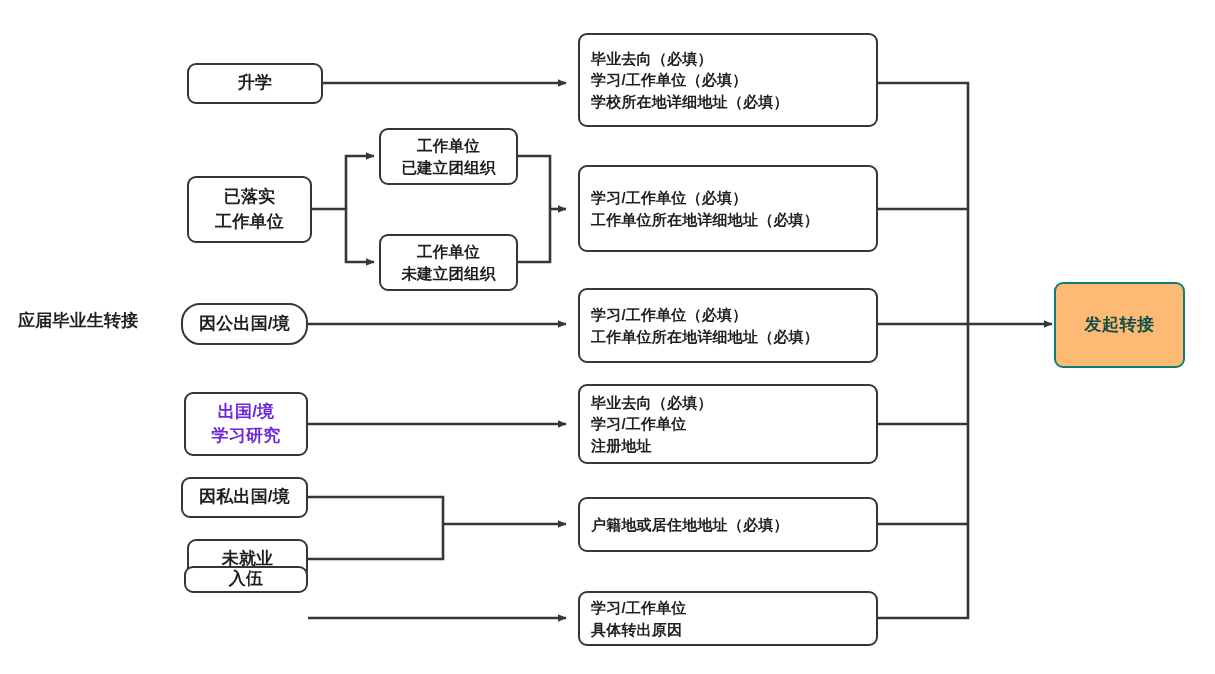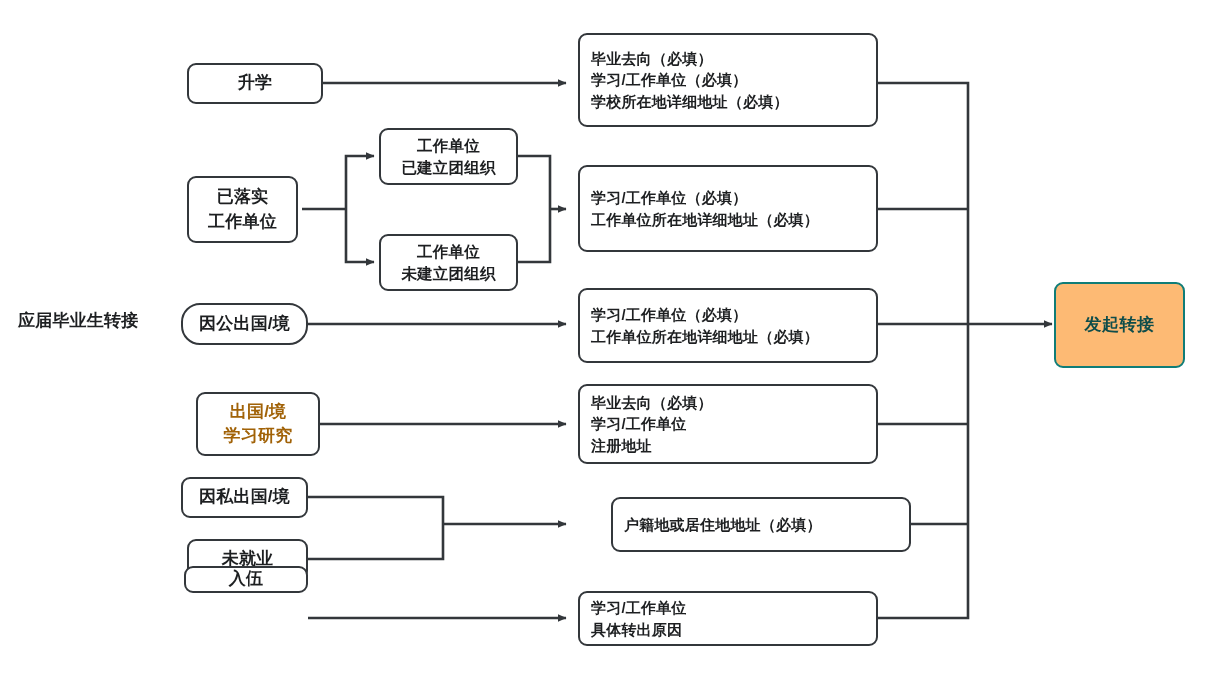--- a/index.html
+++ b/index.html
@@ -113,30 +113,30 @@
       <path d="M968,324 L1052,324" marker-end="url(#arrowhead)"></path>
     </g>
   </svg>
 
   <div class="lane-label" style="left: 18px; top: 309px; font-size: 17px; color: rgb(29, 31, 33);">应届毕业生转接</div>
 
   <div class="node-box centered" style="left: 187px; top: 63px; width: 136px; height: 41px; font-size: 17px; border-color: rgb(51, 55, 59); color: rgb(29, 31, 33);">
     <span class="node-line">升学</span>
   </div>
 
-  <div class="node-box centered" style="left: 187px; top: 176px; width: 111px; height: 67px; font-size: 17px; border-color: rgb(51, 55, 59); color: rgb(29, 31, 33);">
+  <div class="node-box centered" style="left: 187px; top: 176px; width: 125px; height: 67px; font-size: 17px; border-color: rgb(51, 55, 59); color: rgb(29, 31, 33);">
     <span class="node-line">已落实</span>
     <span class="node-line">工作单位</span>
   </div>
 
   <div class="node-box centered" style="left: 181px; top: 303px; width: 127px; height: 42px; font-size: 17px; border-color: rgb(51, 55, 59); color: rgb(29, 31, 33); border-radius: 19px;">
     <span class="node-line">因公出国/境</span>
   </div>
 
-  <div class="node-box centered" style="left: 184px; top: 392px; width: 124px; height: 64px; font-size: 17px; border-color: rgb(51, 55, 59); color: #a16207; margin-left: 12px;">
+  <div class="node-box centered" style="left: 184px; top: 392px; width: 124px; height: 64px; font-size: 17px; border-color: rgb(51, 55, 59); color: #6d28d9;">
     <span class="node-line">出国/境</span>
     <span class="node-line">学习研究</span>
   </div>
 
   <div class="node-box centered" style="left: 181px; top: 477px; width: 127px; height: 41px; font-size: 17px; border-color: rgb(51, 55, 59); color: rgb(29, 31, 33); align-items: center;">
     <span class="node-line">因私出国/境</span>
   </div>
 
   <div class="node-box centered" style="left: 187px; top: 539px; width: 121px; height: 41px; font-size: 17px; border-color: rgb(51, 55, 59); color: rgb(29, 31, 33);">
     <span class="node-line">未就业</span>
@@ -171,21 +171,21 @@
     <span class="node-line">学习/工作单位（必填）</span>
     <span class="node-line">工作单位所在地详细地址（必填）</span>
   </div>
 
   <div class="node-box lefty" style="left: 578px; top: 384px; width: 300px; height: 80px; font-size: 15px; border-color: rgb(51, 55, 59); color: rgb(29, 31, 33);">
     <span class="node-line">毕业去向（必填）</span>
     <span class="node-line">学习/工作单位</span>
     <span class="node-line">注册地址</span>
   </div>
 
-  <div class="node-box lefty" style="left: 578px; top: 497px; width: 300px; height: 55px; font-size: 15px; border-color: rgb(51, 55, 59); color: rgb(29, 31, 33); margin-left: 33px;">
+  <div class="node-box lefty" style="left: 578px; top: 497px; width: 300px; height: 55px; font-size: 15px; border-color: rgb(51, 55, 59); color: rgb(29, 31, 33);">
     <span class="node-line">户籍地或居住地地址（必填）</span>
   </div>
 
   <div class="node-box lefty" style="left: 578px; top: 591px; width: 300px; height: 55px; font-size: 15px; border-color: rgb(51, 55, 59); color: rgb(29, 31, 33);">
     <span class="node-line">学习/工作单位</span>
     <span class="node-line">具体转出原因</span>
   </div>
 
   <div class="terminal-box" id="terminal-node" style="left: 1054px; top: 282px; width: 131px; height: 86px; font-size: 17px; background: #fdba74; border: 2.2px solid rgb(15, 125, 120); color: rgb(15, 77, 74);">
     <span class="node-line">发起转接</span>

